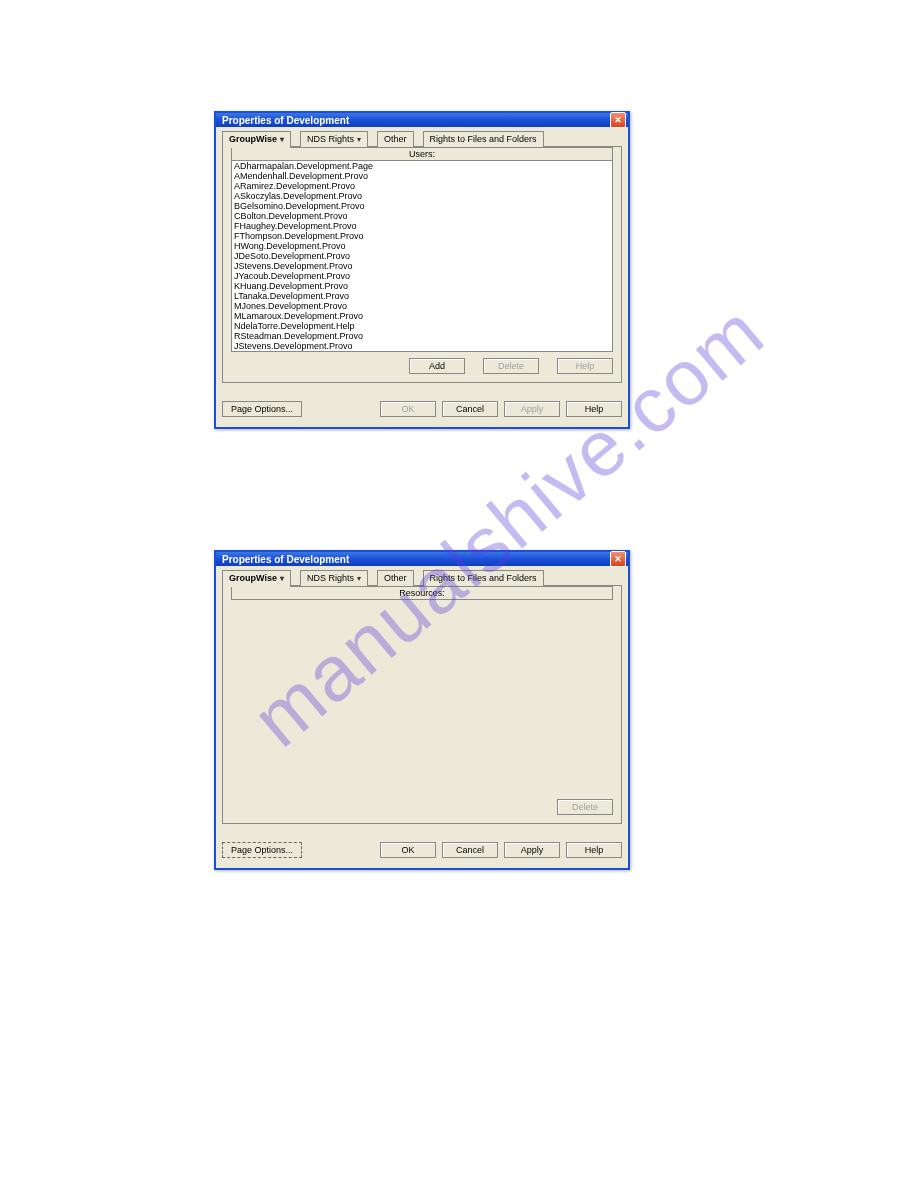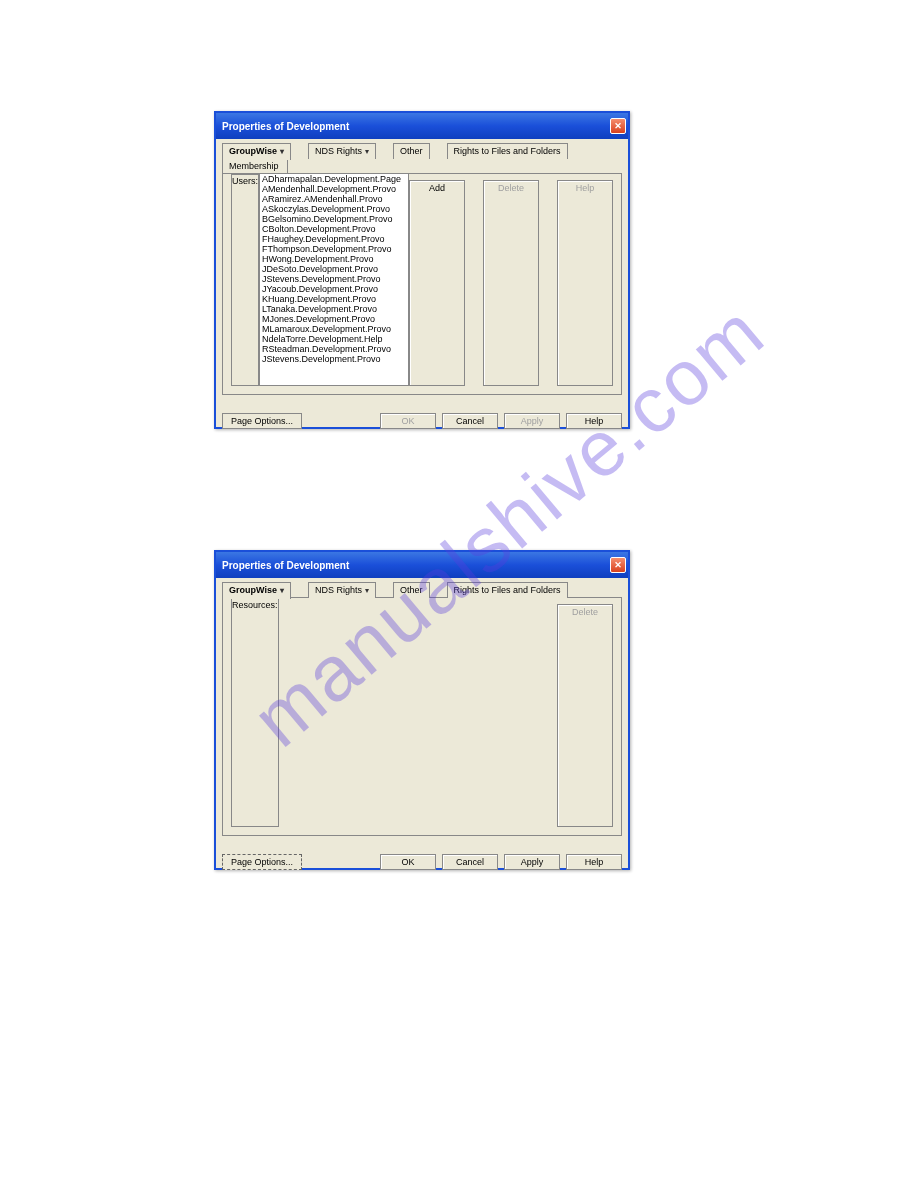--- a/index.html
+++ b/index.html
@@ -29,21 +29,21 @@
   .dialog {
     position: absolute;
     border: 2px solid #1a4fd9;
     background: #ece9d8;
     box-shadow: 1px 1px 3px rgba(0,0,0,0.3);
   }
   .dialog1 { left: 214px; top: 111px; width: 412px; height: 314px; }
   .dialog2 { left: 214px; top: 550px; width: 412px; height: 316px; }
   .titlebar {
     background: linear-gradient(to bottom, #3b77e3 0%, #1a4fd9 50%, #0f3fbf 100%);
-    height: 26px;
+    height: 14px;
     display: flex;
     align-items: center;
     justify-content: space-between;
     padding: 0 2px 0 6px;
     color: #fff;
     font-weight: bold;
     font-size: 10px;
   }
   .close-btn {
     width: 14px;
@@ -62,21 +62,21 @@
   }
   .body-area {
     padding: 4px 6px 6px 6px;
     display: flex;
     flex-direction: column;
     height: calc(100% - 18px - 10px);
   }
   .tabs-row {
     display: flex;
     align-items: center;
-    gap: 16px;
+    gap: 8px;
     position: relative;
     z-index: 2;
   }
   .tab {
     border: 1px solid #888;
     border-bottom: none;
     background: #ece9d8;
     padding: 2px 6px 3px 6px;
     font-size: 9px;
     margin-right: 1px;
@@ -110,20 +110,21 @@
     color: #000;
   }
   .content-panel {
     border: 1px solid #888;
     background: #ece9d8;
     flex: 1;
     margin-top: -1px;
     position: relative;
     padding: 0 8px 8px 8px;
     display: flex;
+    flex-direction: column;
   }
   .group-header {
     border: 1px solid #888;
     background: #ece9d8;
     text-align: center;
     font-size: 9px;
     padding: 1px 0;
     color: #000;
   }
   .listbox {
@@ -195,29 +196,26 @@
     <span>Properties of Development</span>
     <div class="close-btn">✕</div>
   </div>
   <div class="body-area">
     <div class="tabs-row">
       <div class="tab active"><span>GroupWise</span><span class="dd">▾</span></div>
       <div class="tab"><span>NDS Rights</span><span class="dd">▾</span></div>
       <div class="tab">Other</div>
       <div class="tab">Rights to Files and Folders</div>
     </div>
-    <div class="subtab-row">
-      <div class="subtab">Membership</div>
-    </div>
     <div class="content-panel">
       <div class="group-header">Users:</div>
       <div class="listbox">
         <div class="list-item">ADharmapalan.Development.Page</div>
         <div class="list-item">AMendenhall.Development.Provo</div>
-        <div class="list-item">ARamirez.AMendenhall.Provo</div>
+        <div class="list-item">ARamirez.Development.Provo</div>
         <div class="list-item">ASkoczylas.Development.Provo</div>
         <div class="list-item">BGelsomino.Development.Provo</div>
         <div class="list-item">CBolton.Development.Provo</div>
         <div class="list-item">FHaughey.Development.Provo</div>
         <div class="list-item">FThompson.Development.Provo</div>
         <div class="list-item">HWong.Development.Provo</div>
         <div class="list-item">JDeSoto.Development.Provo</div>
         <div class="list-item">JStevens.Development.Provo</div>
         <div class="list-item">JYacoub.Development.Provo</div>
         <div class="list-item">KHuang.Development.Provo</div>

